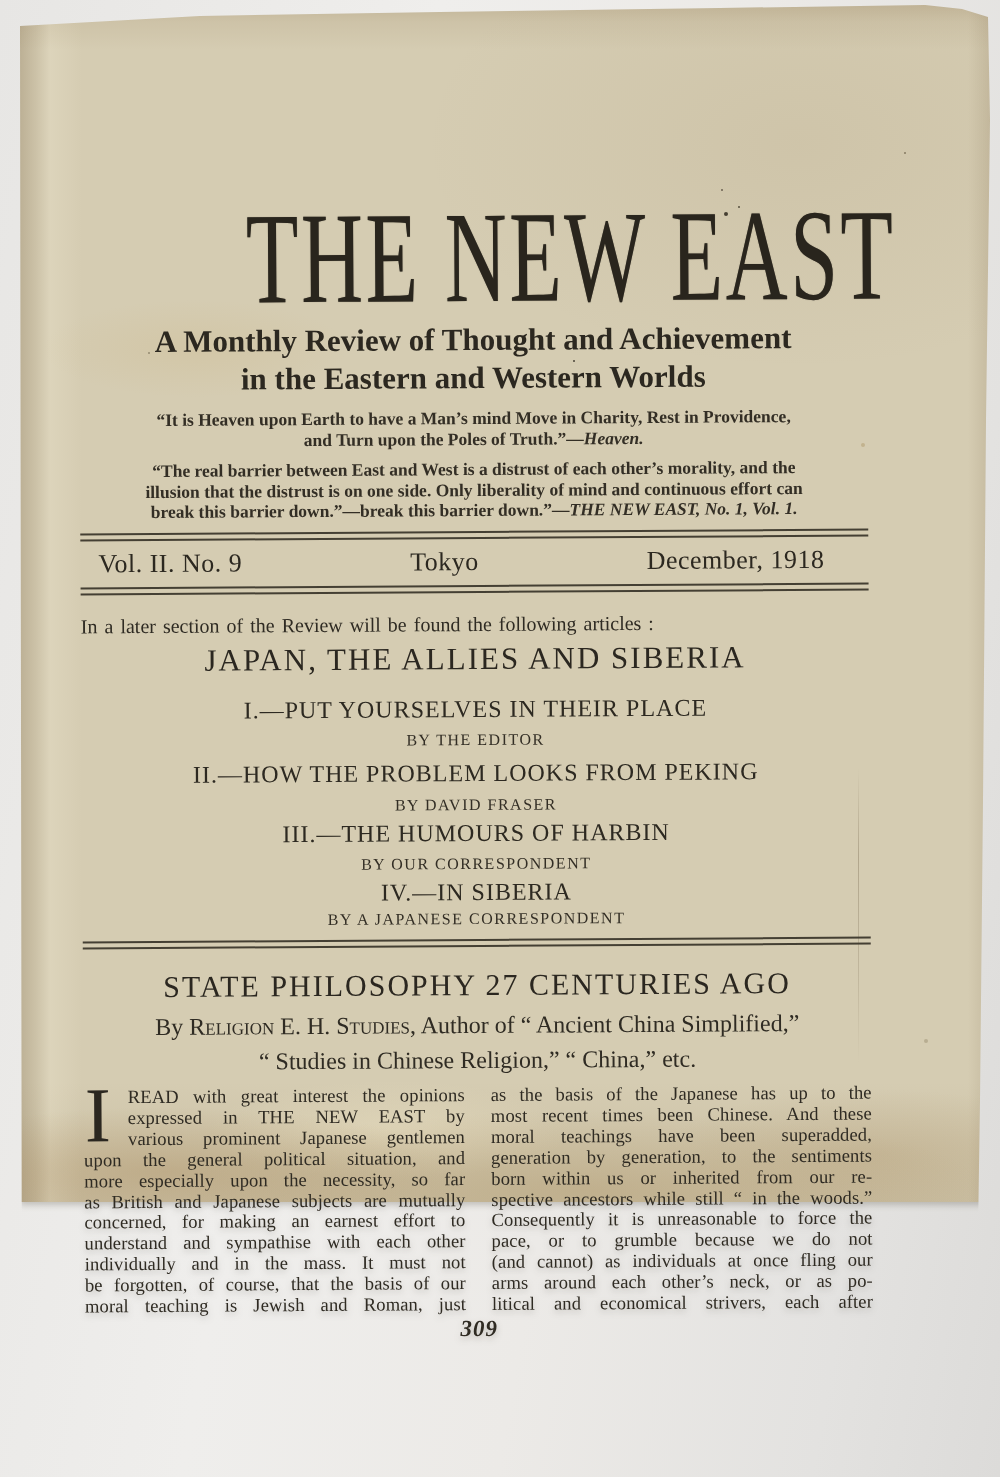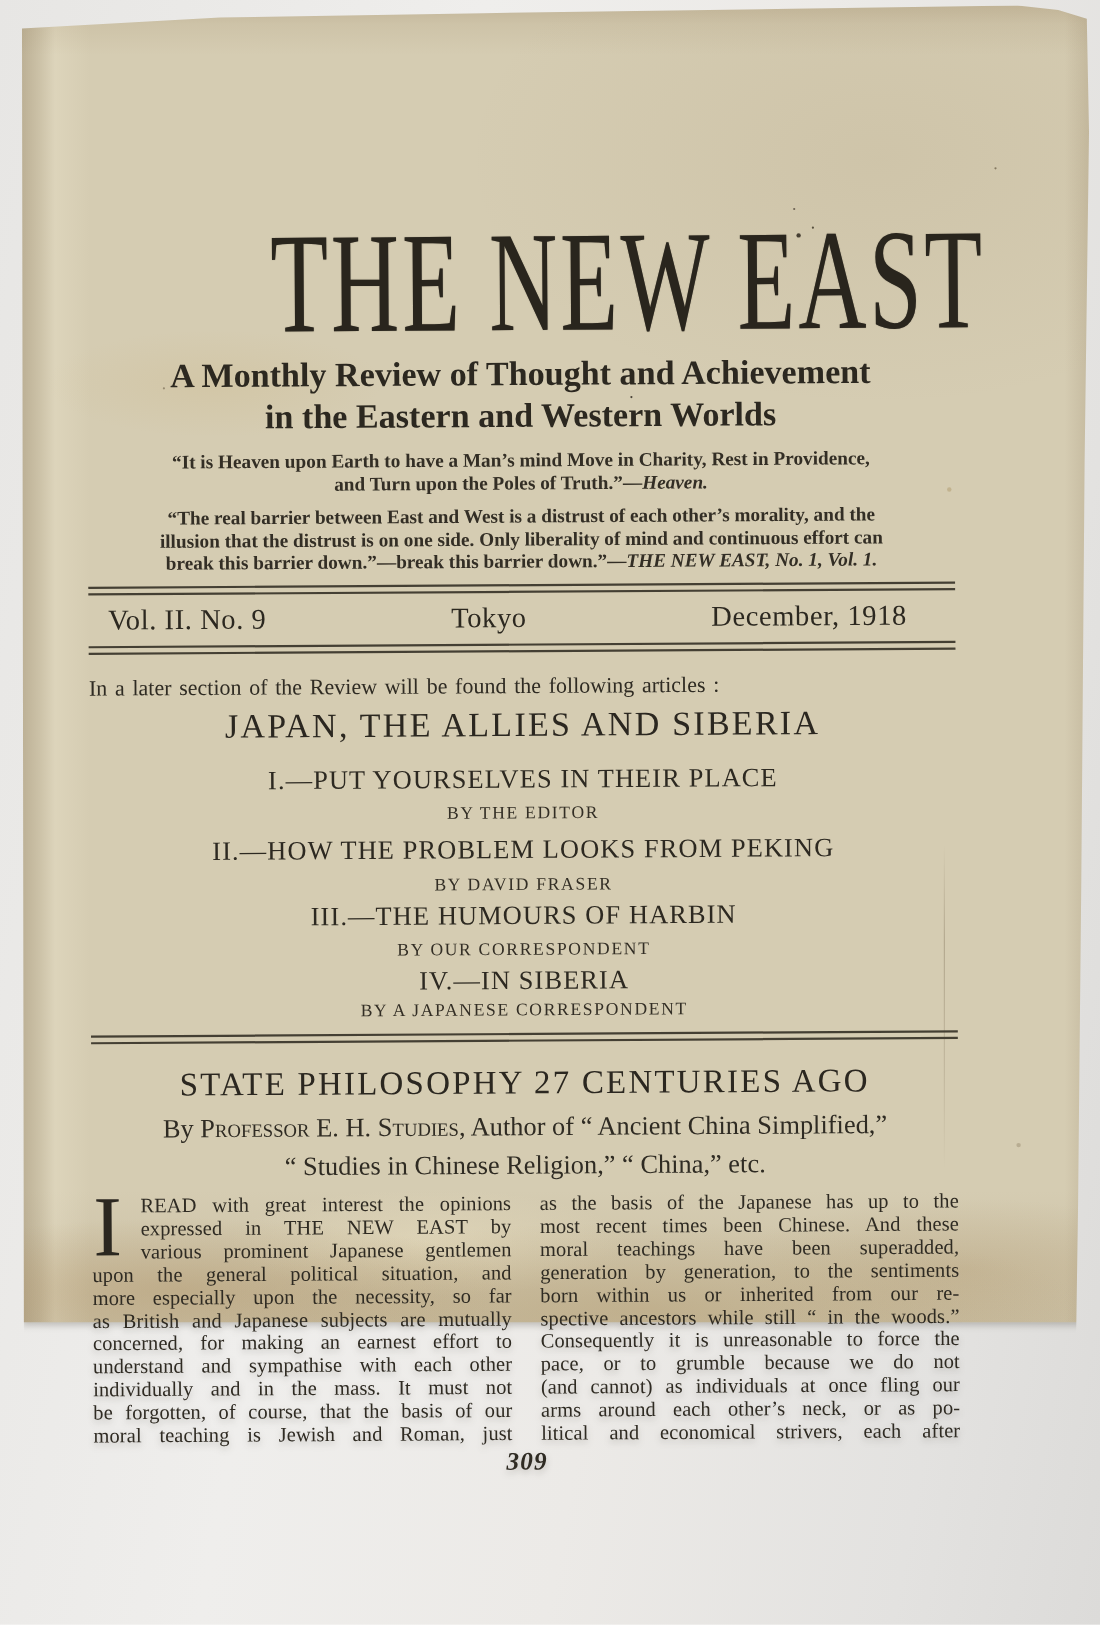--- a/index.html
+++ b/index.html
@@ -132,21 +132,21 @@
     <div class="blk item-title ctr it4">IV.—IN SIBERIA</div>
     <div class="blk item-by ctr ib4">BY A JAPANESE CORRESPONDENT</div>
 
     <div class="blk rule-c">
       <div class="double-rule"></div>
     </div>
 
     <div class="blk art-title ctr">STATE PHILOSOPHY 27 CENTURIES AGO</div>
 
     <div class="blk art-by1 ctr">
-      <span>By </span><span class="sc">Professor</span><span> E. H. </span><span class="sc">Studies</span><span>, Author of “ Ancient China Simplified,”</span>
+      <span>By </span><span class="sc">Religion</span><span> E. H. </span><span class="sc">Studies</span><span>, Author of “ Ancient China Simplified,”</span>
     </div>
     <div class="blk art-by2 ctr">“ Studies in Chinese Religion,” “ China,” etc.</div>
 
     <div class="blk cols">
       <div class="col">
         <span class="dropcap">I</span>
         <div class="bl indent">READ with great interest the opinions</div>
         <div class="bl indent">expressed in THE NEW EAST by</div>
         <div class="bl indent">various prominent Japanese gentlemen</div>
         <div class="bl">upon the general political situation, and</div>

